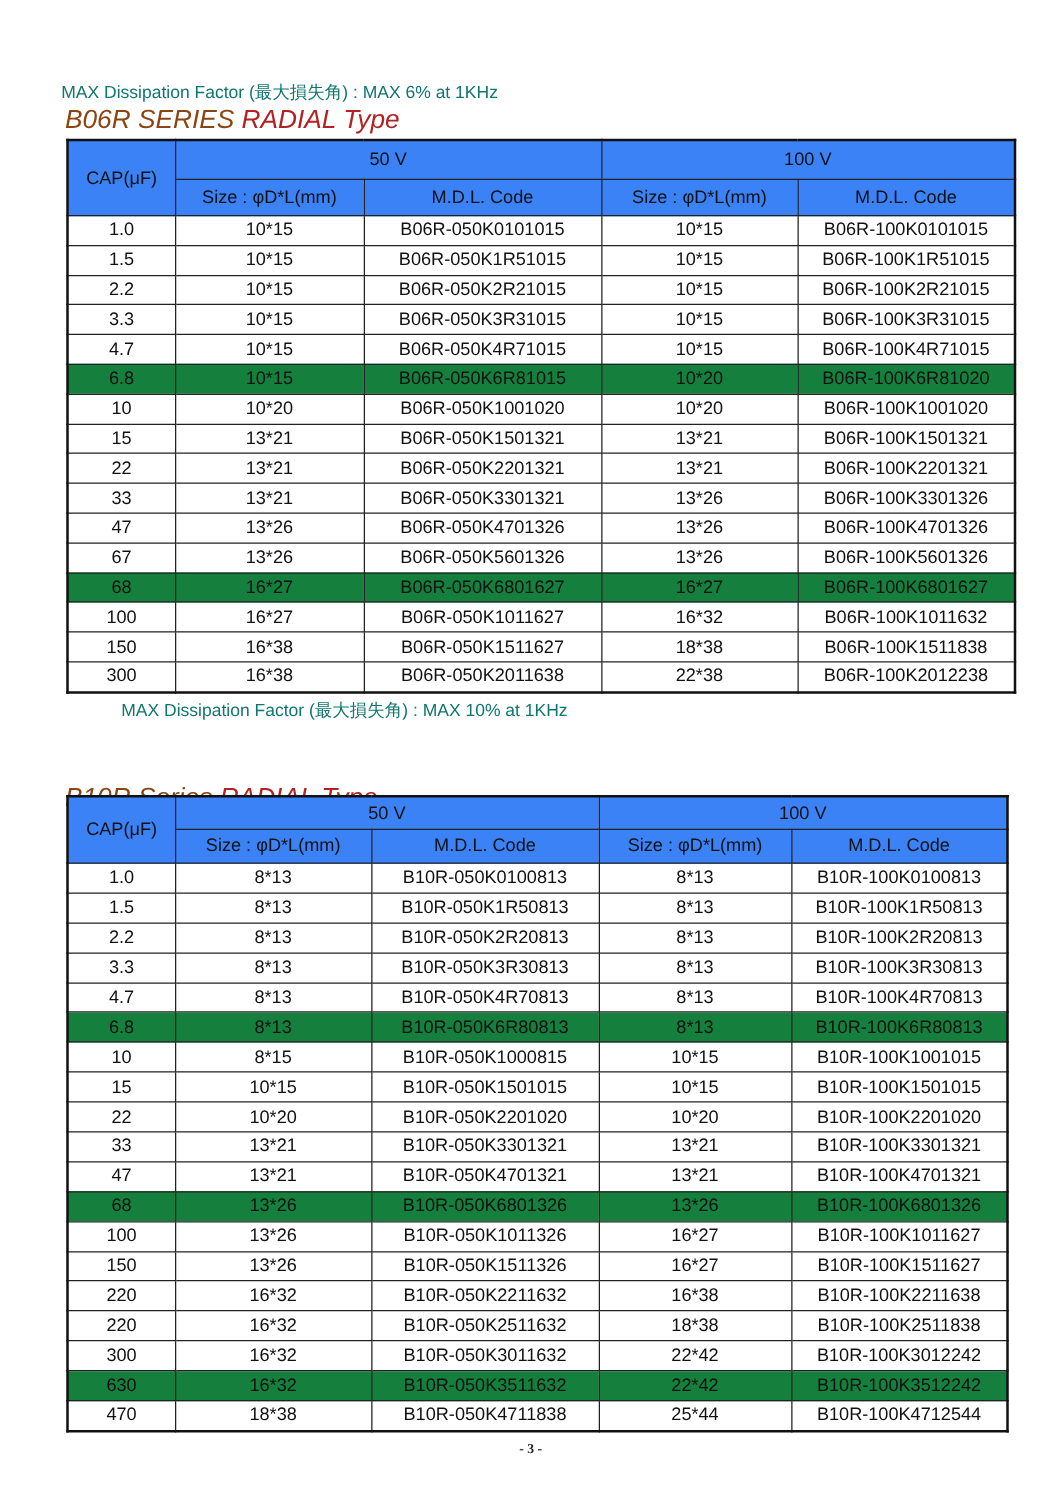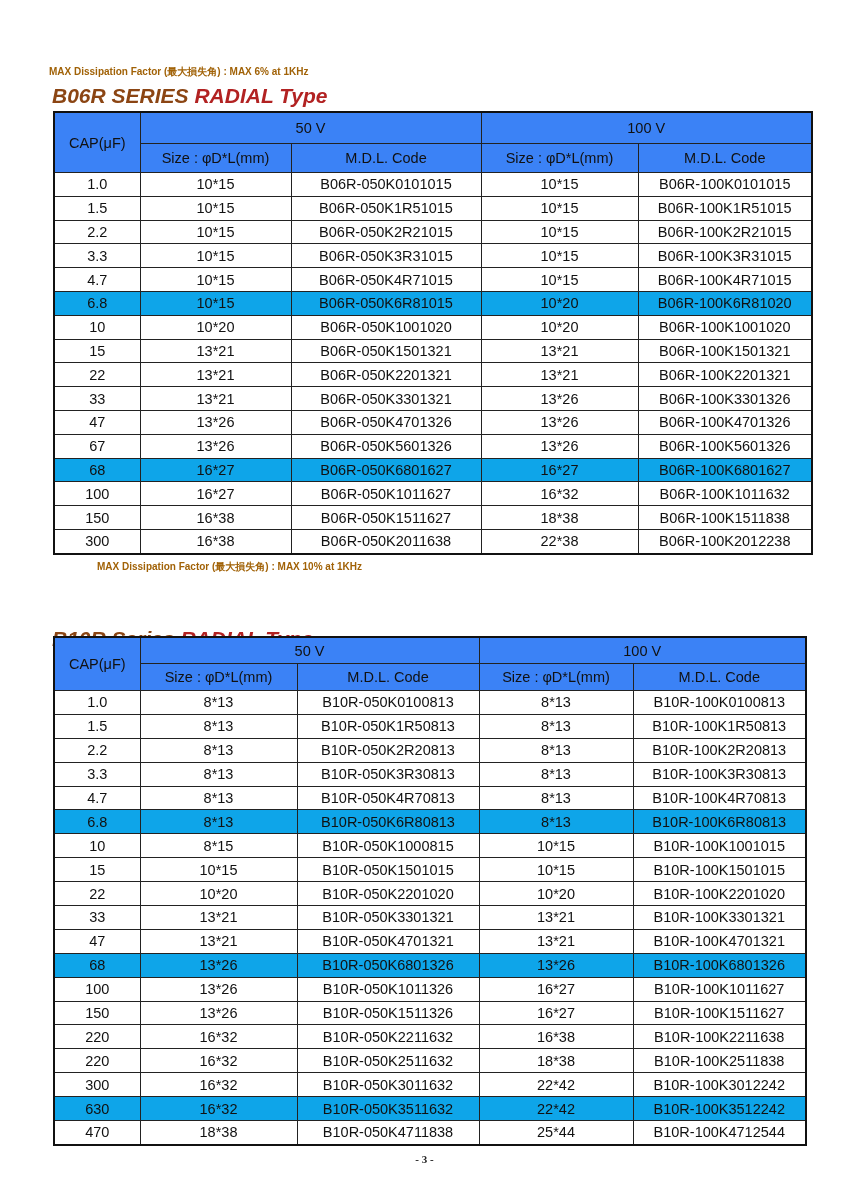--- a/index.html
+++ b/index.html
@@ -1,24 +1,24 @@
 <!DOCTYPE html>
 <html><head>
 <meta charset="utf-8">
 <style>
   html, body { margin: 0; padding: 0; background: #ffffff; }
   body { width: 849px; height: 1200px; position: relative; overflow: hidden; font-family: "Liberation Sans", sans-serif; }
-  .subtitle { position: absolute; left: 49px; font-size: 10px; font-weight: bold; color: #a16207; white-space: nowrap; }
-  .series-title { position: absolute; left: 52px; font-size: 21px; font-weight: bold; font-style: italic; white-space: nowrap; }
+  .subtitle { position: absolute; left: 49px; font-size: 14px; font-weight: normal; color: #0f766e; white-space: nowrap; }
+  .series-title { position: absolute; left: 52px; font-size: 21px; font-weight: normal; font-style: italic; white-space: nowrap; }
   .series-title .name { color: #8b4513; }
   .series-title .type { color: #b22222; }
   table.spec { position: absolute; border-collapse: collapse; border: 2px solid #111; table-layout: fixed; }
   table.spec td, table.spec th { border: 1px solid #222; text-align: center; font-size: 14.5px; color: #111; font-weight: normal; padding: 0; white-space: nowrap; }
   table.spec th { background: #3b82f6; }
-  table.spec tr.hl td { background: #0ea5e9; }
+  table.spec tr.hl td { background: #15803d; }
   #t1 { left: 53px; top: 111px; width: 758px; }
   #t2 { left: 53px; top: 636px; width: 752px; }
   #t1 tr.h1 th { height: 30px; } #t1 tr.h2 th { height: 28px; } #t1 tr.row td { height: 22.8px; }
   #t2 tr.h1 th { height: 25px; } #t2 tr.h2 th { height: 26px; } #t2 tr.row td { height: 22.9px; }
   .page-num { position: absolute; left: 0; width: 849px; top: 1153px; text-align: center; font-family: "Liberation Serif", serif; font-size: 11px; font-weight: bold; color: #222; }
 </style>
 </head>
 <body>
 
 <div class="subtitle" style="top:65px;">MAX  Dissipation Factor (最大損失角) : MAX  6%  at  1KHz</div>

